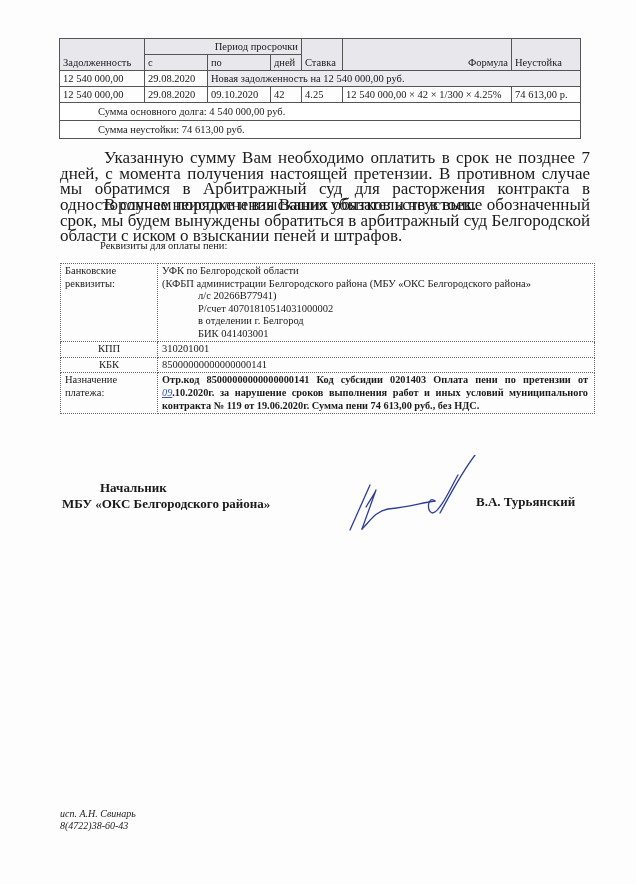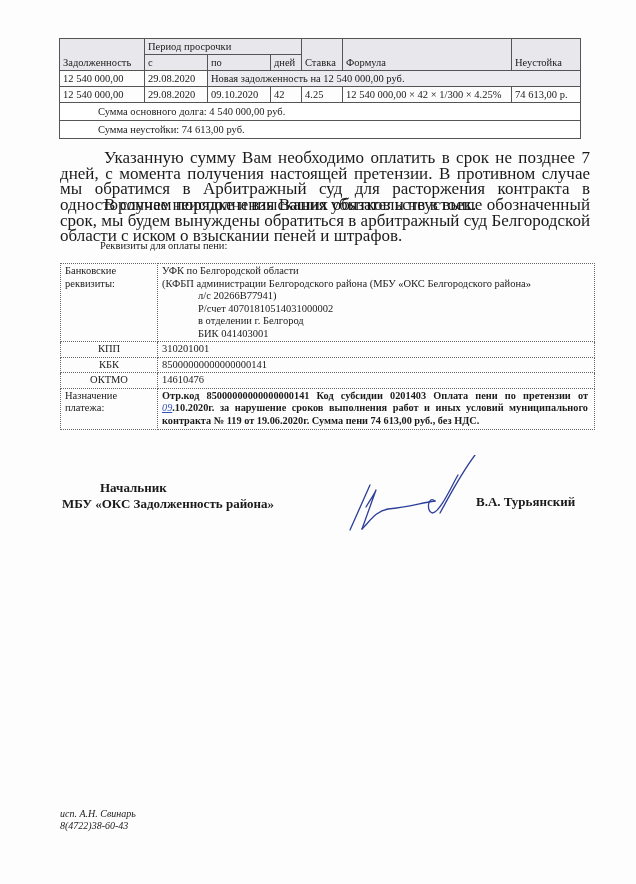--- a/index.html
+++ b/index.html
@@ -10,21 +10,21 @@
   .page { position: absolute; left: 0; top: 0; width: 636px; height: 884px; background: #fdfdfd; }
 
   
   table.pen {
     position: absolute; left: 59px; top: 38px; width: 522px;
     border-collapse: collapse; font-size: 10.5px; line-height: 13px;
   }
   table.pen td { border: 1px solid #555; padding: 1px 3px; white-space: nowrap; }
   table.pen .hdr td { background: #e8e8ec; }
   table.pen .shade td.s { background: #ececf0; }
-  table.pen td.center { text-align: left; }
+  table.pen td.center { text-align: right; }
   table.pen .sumrow td { padding: 2px 3px 2px 38px; background: #fff; }
 
   .para {
     position: absolute; left: 60px; width: 530px; font-size: 17px; line-height: 15.6px;
     text-align: justify;
   }
   .para .ind { display: inline-block; width: 44px; }
   .req-label { position: absolute; left: 100px; top: 240px; font-size: 10.5px; }
 
   
@@ -107,33 +107,29 @@
     </tr>
     <tr>
       <td class="lbl lblc">КПП</td>
       <td>310201001</td>
     </tr>
     <tr>
       <td class="lbl lblc">КБК</td>
       <td>85000000000000000141</td>
     </tr>
     <tr>
-      <td class="lbl lblc">ОКТМО</td>
-      <td>14610476</td>
-    </tr>
-    <tr>
       <td class="lbl">Назначение платежа:</td>
       <td class="purpose"><span>Отр.код 85000000000000000141 Код субсидии 0201403 Оплата пени по претензии от </span><span class="hand">09</span><span>.10.2020г. за нарушение сроков выполнения работ и иных условий муниципального контракта № 119 от 19.06.2020г. Сумма пени 74 613,00 руб., без НДС.</span></td>
     </tr>
   </tbody>
     </table>
 
   <div class="sig-left">
     <div class="l1">Начальник</div>
-    <div>МБУ «ОКС Задолженность района»</div>
+    <div>МБУ «ОКС Белгородского района»</div>
   </div>
 
   <svg class="signature" viewBox="0 0 140 80">
     <g fill="none" stroke="#2c3e9a" stroke-width="1.3" stroke-linecap="round" stroke-linejoin="round">
       <path d="M30 30 L10 75" stroke="#2c3e9a"></path>
       <path d="M26 52 C30 45 34 40 36 35 L22 74" stroke="#2c3e9a"></path>
       <path d="M22 74 C30 66 36 56 48 54 C70 52 80 48 95 46" stroke="#2c3e9a"></path>
       <path d="M95 46 C88 40 86 56 92 58 C100 58 112 30 118 20" stroke="#2c3e9a"></path>
       <path d="M135 0 C120 20 110 40 100 58" stroke="#2c3e9a"></path>
     </g>

